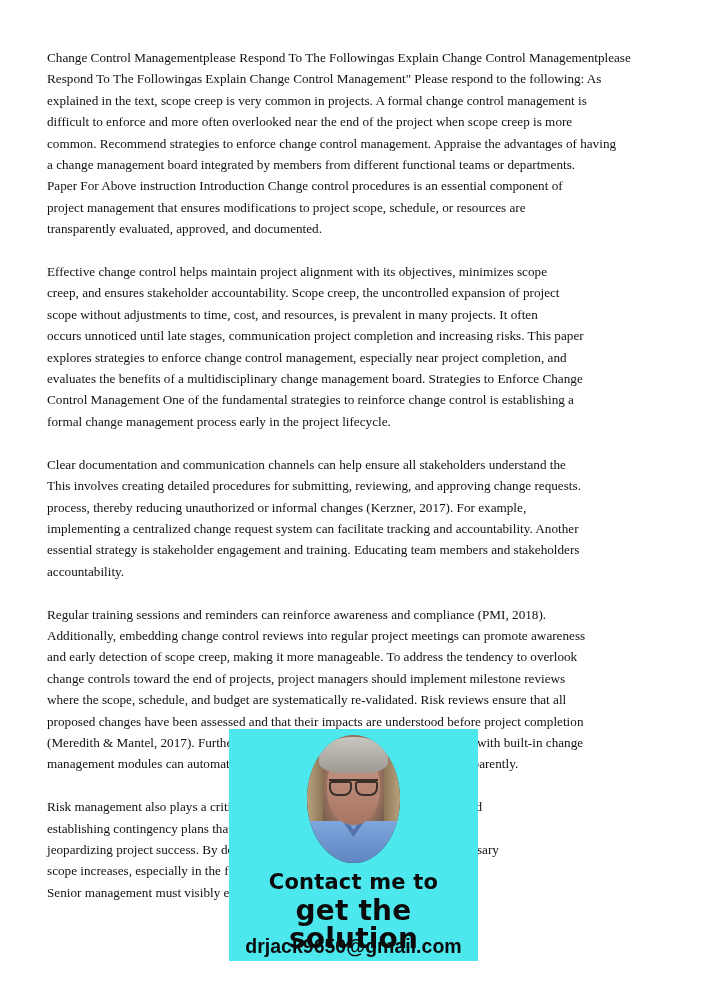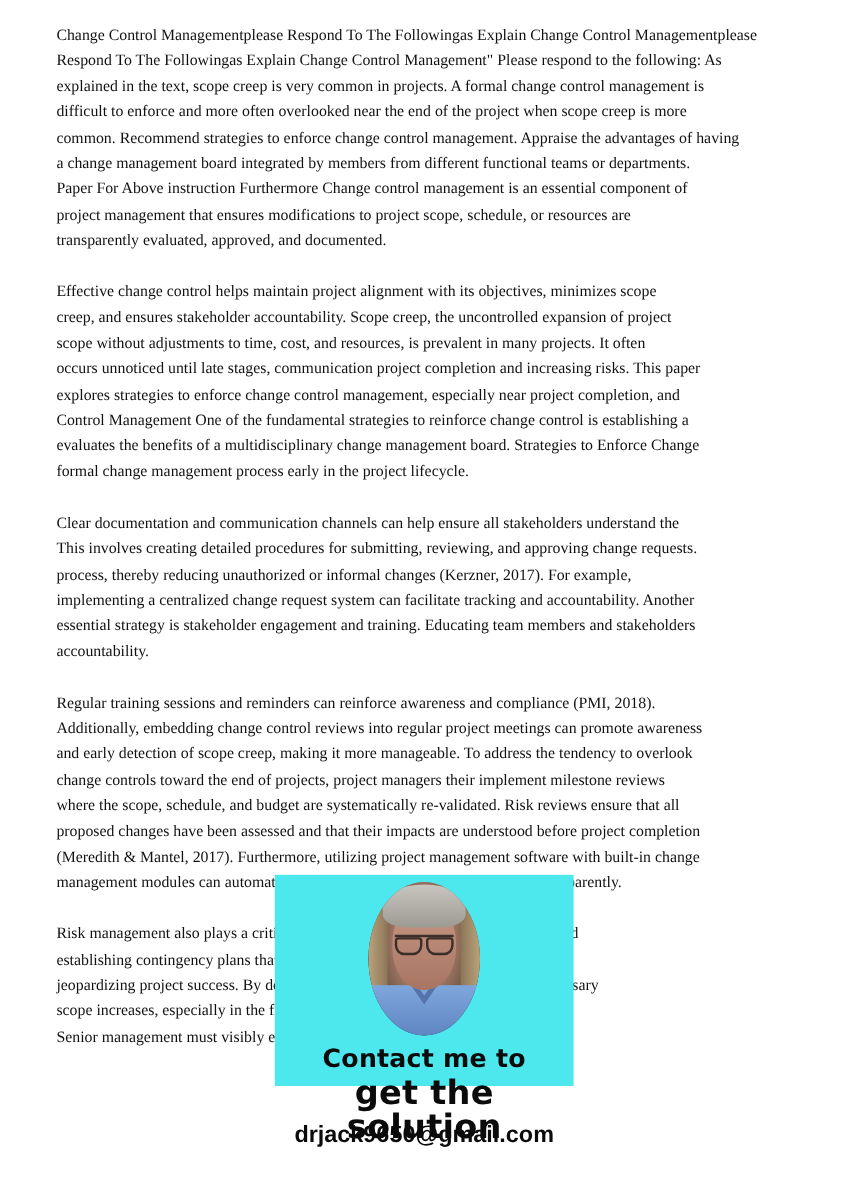--- a/index.html
+++ b/index.html
@@ -9,41 +9,41 @@
     }
     body {
       width: 708px;
       height: 1000px;
       position: relative;
       overflow: hidden;
     }
     .page {
       position: absolute;
       left: 47px;
-      top: 18px;
+      top: 47px;
       width: 640px;
       font-family: "Liberation Serif", "DejaVu Serif", serif;
       font-size: 13.2px;
       line-height: 21.4px;
       color: #111111;
     }
     .page .line {
       display: block;
       white-space: nowrap;
     }
     .page .para-gap {
       display: block;
       height: 21.4px;
     }
     .overlay {
       position: absolute;
       left: 229px;
       top: 729px;
       width: 249px;
-      height: 176px;
+      height: 232px;
       background: #4de8ee;
     }
     .portrait {
       position: absolute;
       left: 78px;
       top: 6px;
       width: 93px;
       height: 128px;
       border-radius: 50%;
       overflow: hidden;
@@ -146,50 +146,50 @@
 <body>
 
 <div class="page">
   <div>
     <span class="line">Change Control Managementplease Respond To The Followingas Explain Change Control Managementplease</span>
     <span class="line">Respond To The Followingas Explain Change Control Management" Please respond to the following: As</span>
     <span class="line">explained in the text, scope creep is very common in projects. A formal change control management is</span>
     <span class="line">difficult to enforce and more often overlooked near the end of the project when scope creep is more</span>
     <span class="line">common. Recommend strategies to enforce change control management. Appraise the advantages of having</span>
     <span class="line">a change management board integrated by members from different functional teams or departments.</span>
-    <span class="line">Paper For Above instruction Furthermore Change control management is an essential component of</span>
+    <span class="line">Paper For Above instruction Introduction Change control procedures is an essential component of</span>
     <span class="line">project management that ensures modifications to project scope, schedule, or resources are</span>
     <span class="line">transparently evaluated, approved, and documented.</span>
   </div>
   <span class="para-gap"></span>
   <div>
     <span class="line">Effective change control helps maintain project alignment with its objectives, minimizes scope</span>
     <span class="line">creep, and ensures stakeholder accountability. Scope creep, the uncontrolled expansion of project</span>
     <span class="line">scope without adjustments to time, cost, and resources, is prevalent in many projects. It often</span>
     <span class="line">occurs unnoticed until late stages, communication project completion and increasing risks. This paper</span>
     <span class="line">explores strategies to enforce change control management, especially near project completion, and</span>
+    <span class="line">evaluates the benefits of a multidisciplinary change management board. Strategies to Enforce Change</span>
     <span class="line">Control Management One of the fundamental strategies to reinforce change control is establishing a</span>
-    <span class="line">evaluates the benefits of a multidisciplinary change management board. Strategies to Enforce Change</span>
     <span class="line">formal change management process early in the project lifecycle.</span>
   </div>
   <span class="para-gap"></span>
   <div>
     <span class="line">Clear documentation and communication channels can help ensure all stakeholders understand the</span>
     <span class="line">This involves creating detailed procedures for submitting, reviewing, and approving change requests.</span>
     <span class="line">process, thereby reducing unauthorized or informal changes (Kerzner, 2017). For example,</span>
     <span class="line">implementing a centralized change request system can facilitate tracking and accountability. Another</span>
     <span class="line">essential strategy is stakeholder engagement and training. Educating team members and stakeholders</span>
     <span class="line">accountability.</span>
   </div>
   <span class="para-gap"></span>
   <div>
     <span class="line">Regular training sessions and reminders can reinforce awareness and compliance (PMI, 2018).</span>
     <span class="line">Additionally, embedding change control reviews into regular project meetings can promote awareness</span>
     <span class="line">and early detection of scope creep, making it more manageable. To address the tendency to overlook</span>
-    <span class="line">change controls toward the end of projects, project managers their implement milestone reviews</span>
+    <span class="line">change controls toward the end of projects, project managers should implement milestone reviews</span>
     <span class="line">where the scope, schedule, and budget are systematically re-validated. Risk reviews ensure that all</span>
     <span class="line">proposed changes have been assessed and that their impacts are understood before project completion</span>
     <span class="line">(Meredith &amp; Mantel, 2017). Furthermore, utilizing project management software with built-in change</span>
     <span class="line">management modules can automate approvals and document modifications transparently.</span>
   </div>
   <span class="para-gap"></span>
   <div>
     <span class="line">Risk management also plays a critical role in identifying potential scope creep and</span>
     <span class="line">establishing contingency plans that accommodate necessary changes without</span>
     <span class="line">jeopardizing project success. By doing so, project managers can mitigate unnecessary</span>

